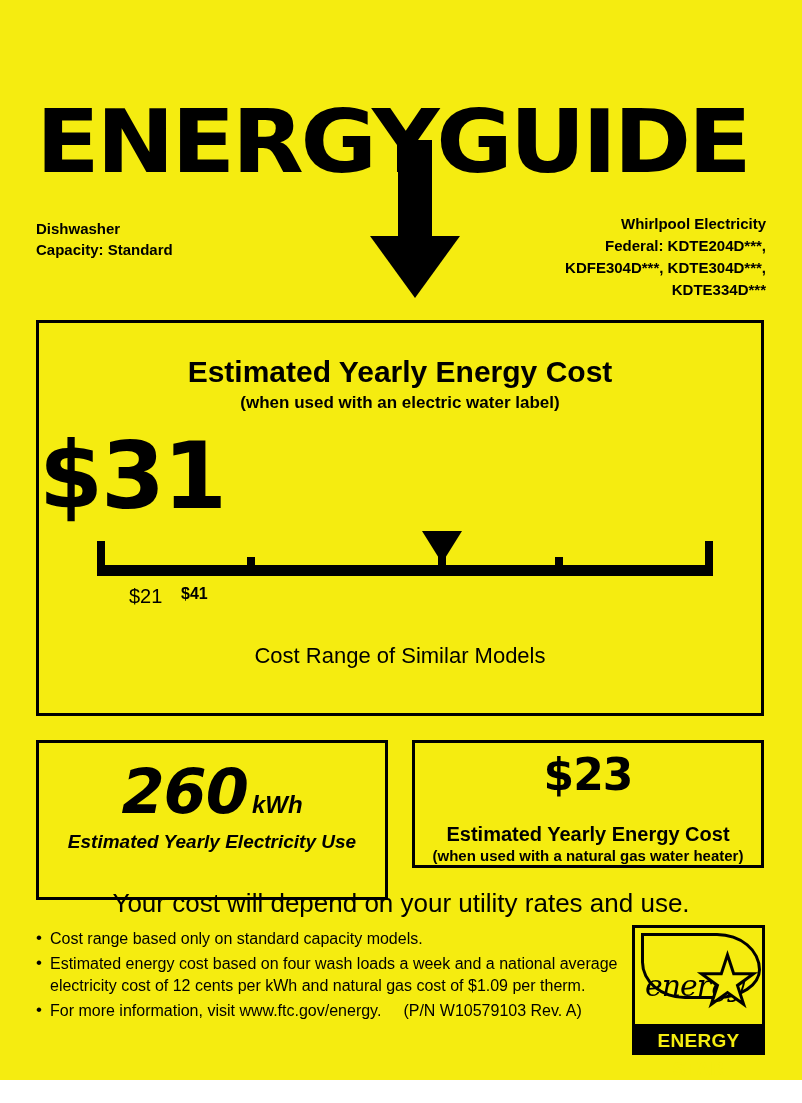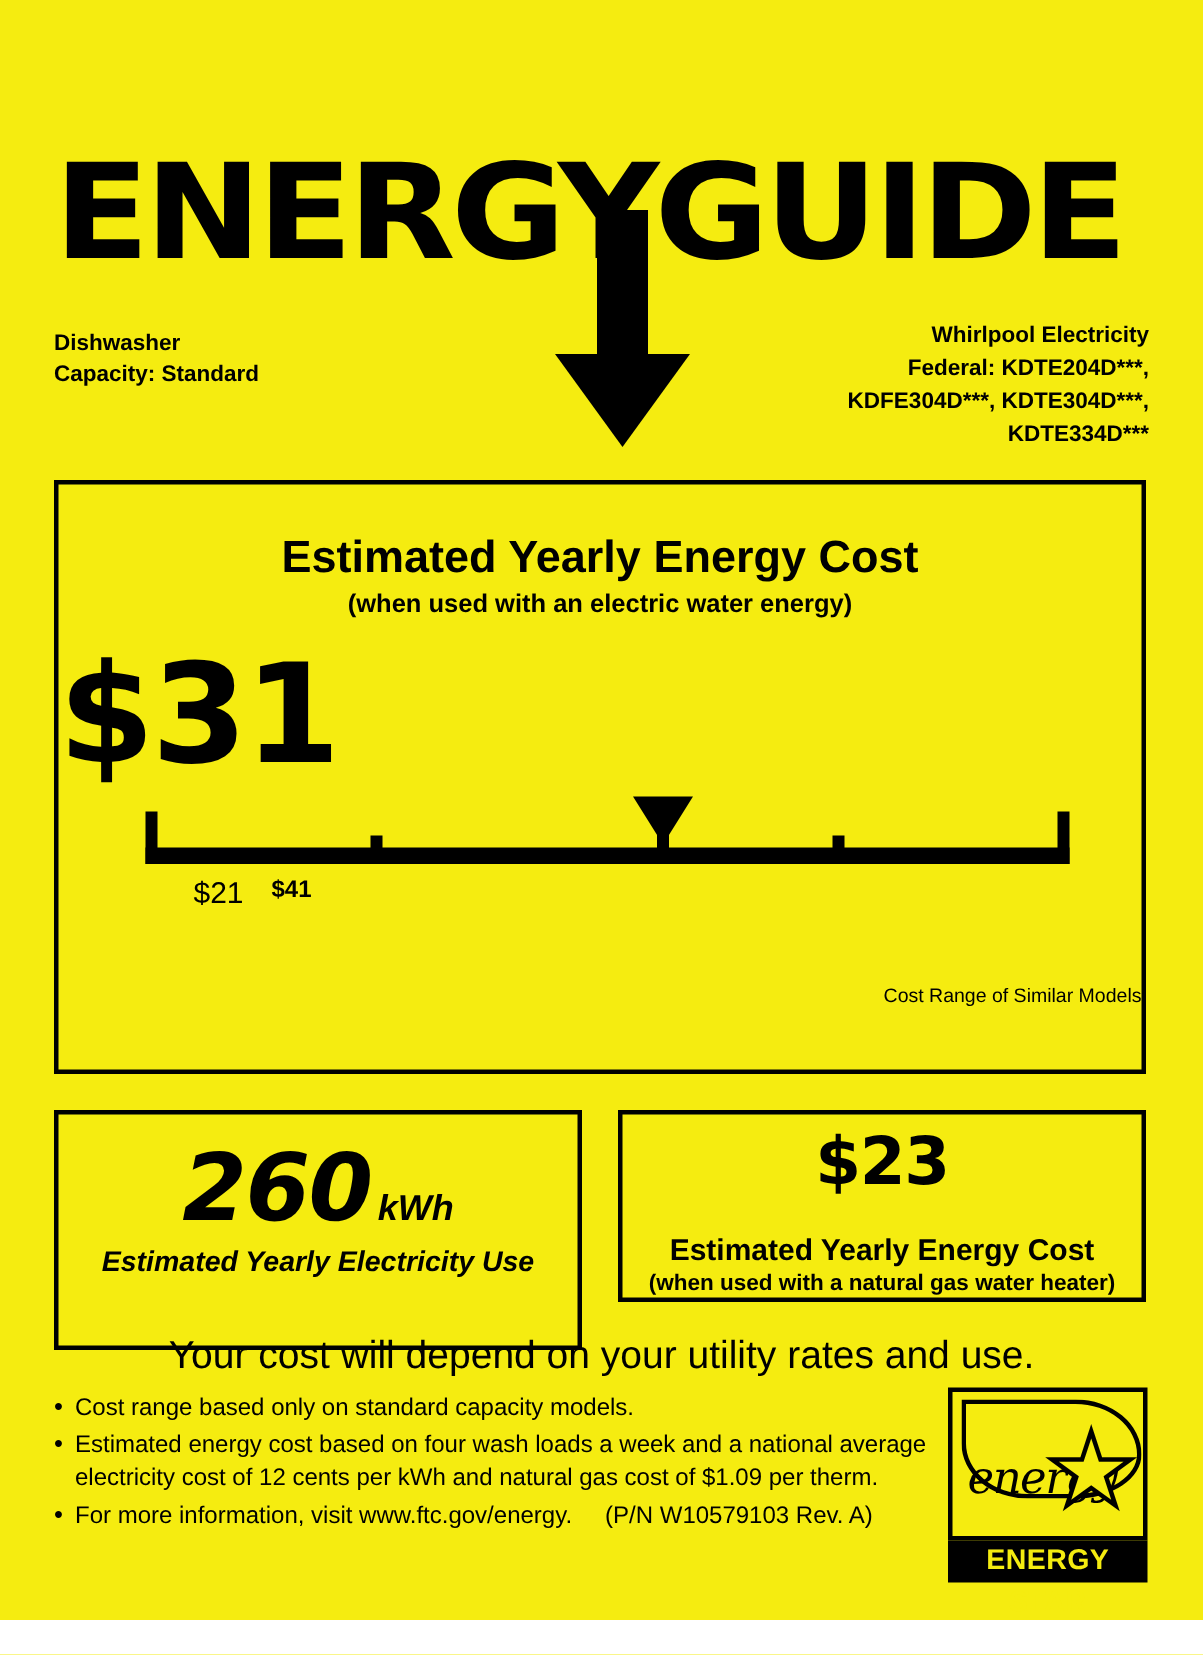--- a/index.html
+++ b/index.html
@@ -181,23 +181,22 @@
     left: 84px;
     top: 62px;
     font-size: 16px;
     font-weight: bold;
   }
   .range-caption {
     position: absolute;
     left: 0;
     top: 320px;
     width: 100%;
-    text-align: right;
-    font-size: 13px;
-    margin-top: 13px;
+    text-align: center;
+    font-size: 22px;
   }
 
   
   .box-kwh {
     position: absolute;
     left: 36px;
     top: 740px;
     width: 352px;
     height: 160px;
     border: 3px solid #000;
@@ -390,21 +389,21 @@
 
   <div class="product-right">
     <div>Whirlpool Electricity</div>
     <div>Federal: KDTE204D***,</div>
     <div>KDFE304D***, KDTE304D***,</div>
     <div>KDTE334D***</div>
   </div>
 
   <div class="main-box">
     <div class="main-title">Estimated Yearly Energy Cost</div>
-    <div class="main-sub">(when used with an electric water energy)</div>
+    <div class="main-sub">(when used with an electric water label)</div>
     <div class="big-cost">$31</div>
 
     <div class="scale">
       <div class="marker" style="left:325px;"></div>
       <div class="bar"></div>
       <div class="tick end" style="left:0px;"></div>
       <div class="tick mid" style="left:150px;"></div>
       <div class="tick center" style="left:341px;"></div>
       <div class="tick mid" style="left:458px;"></div>
       <div class="tick end" style="left:608px;"></div>

